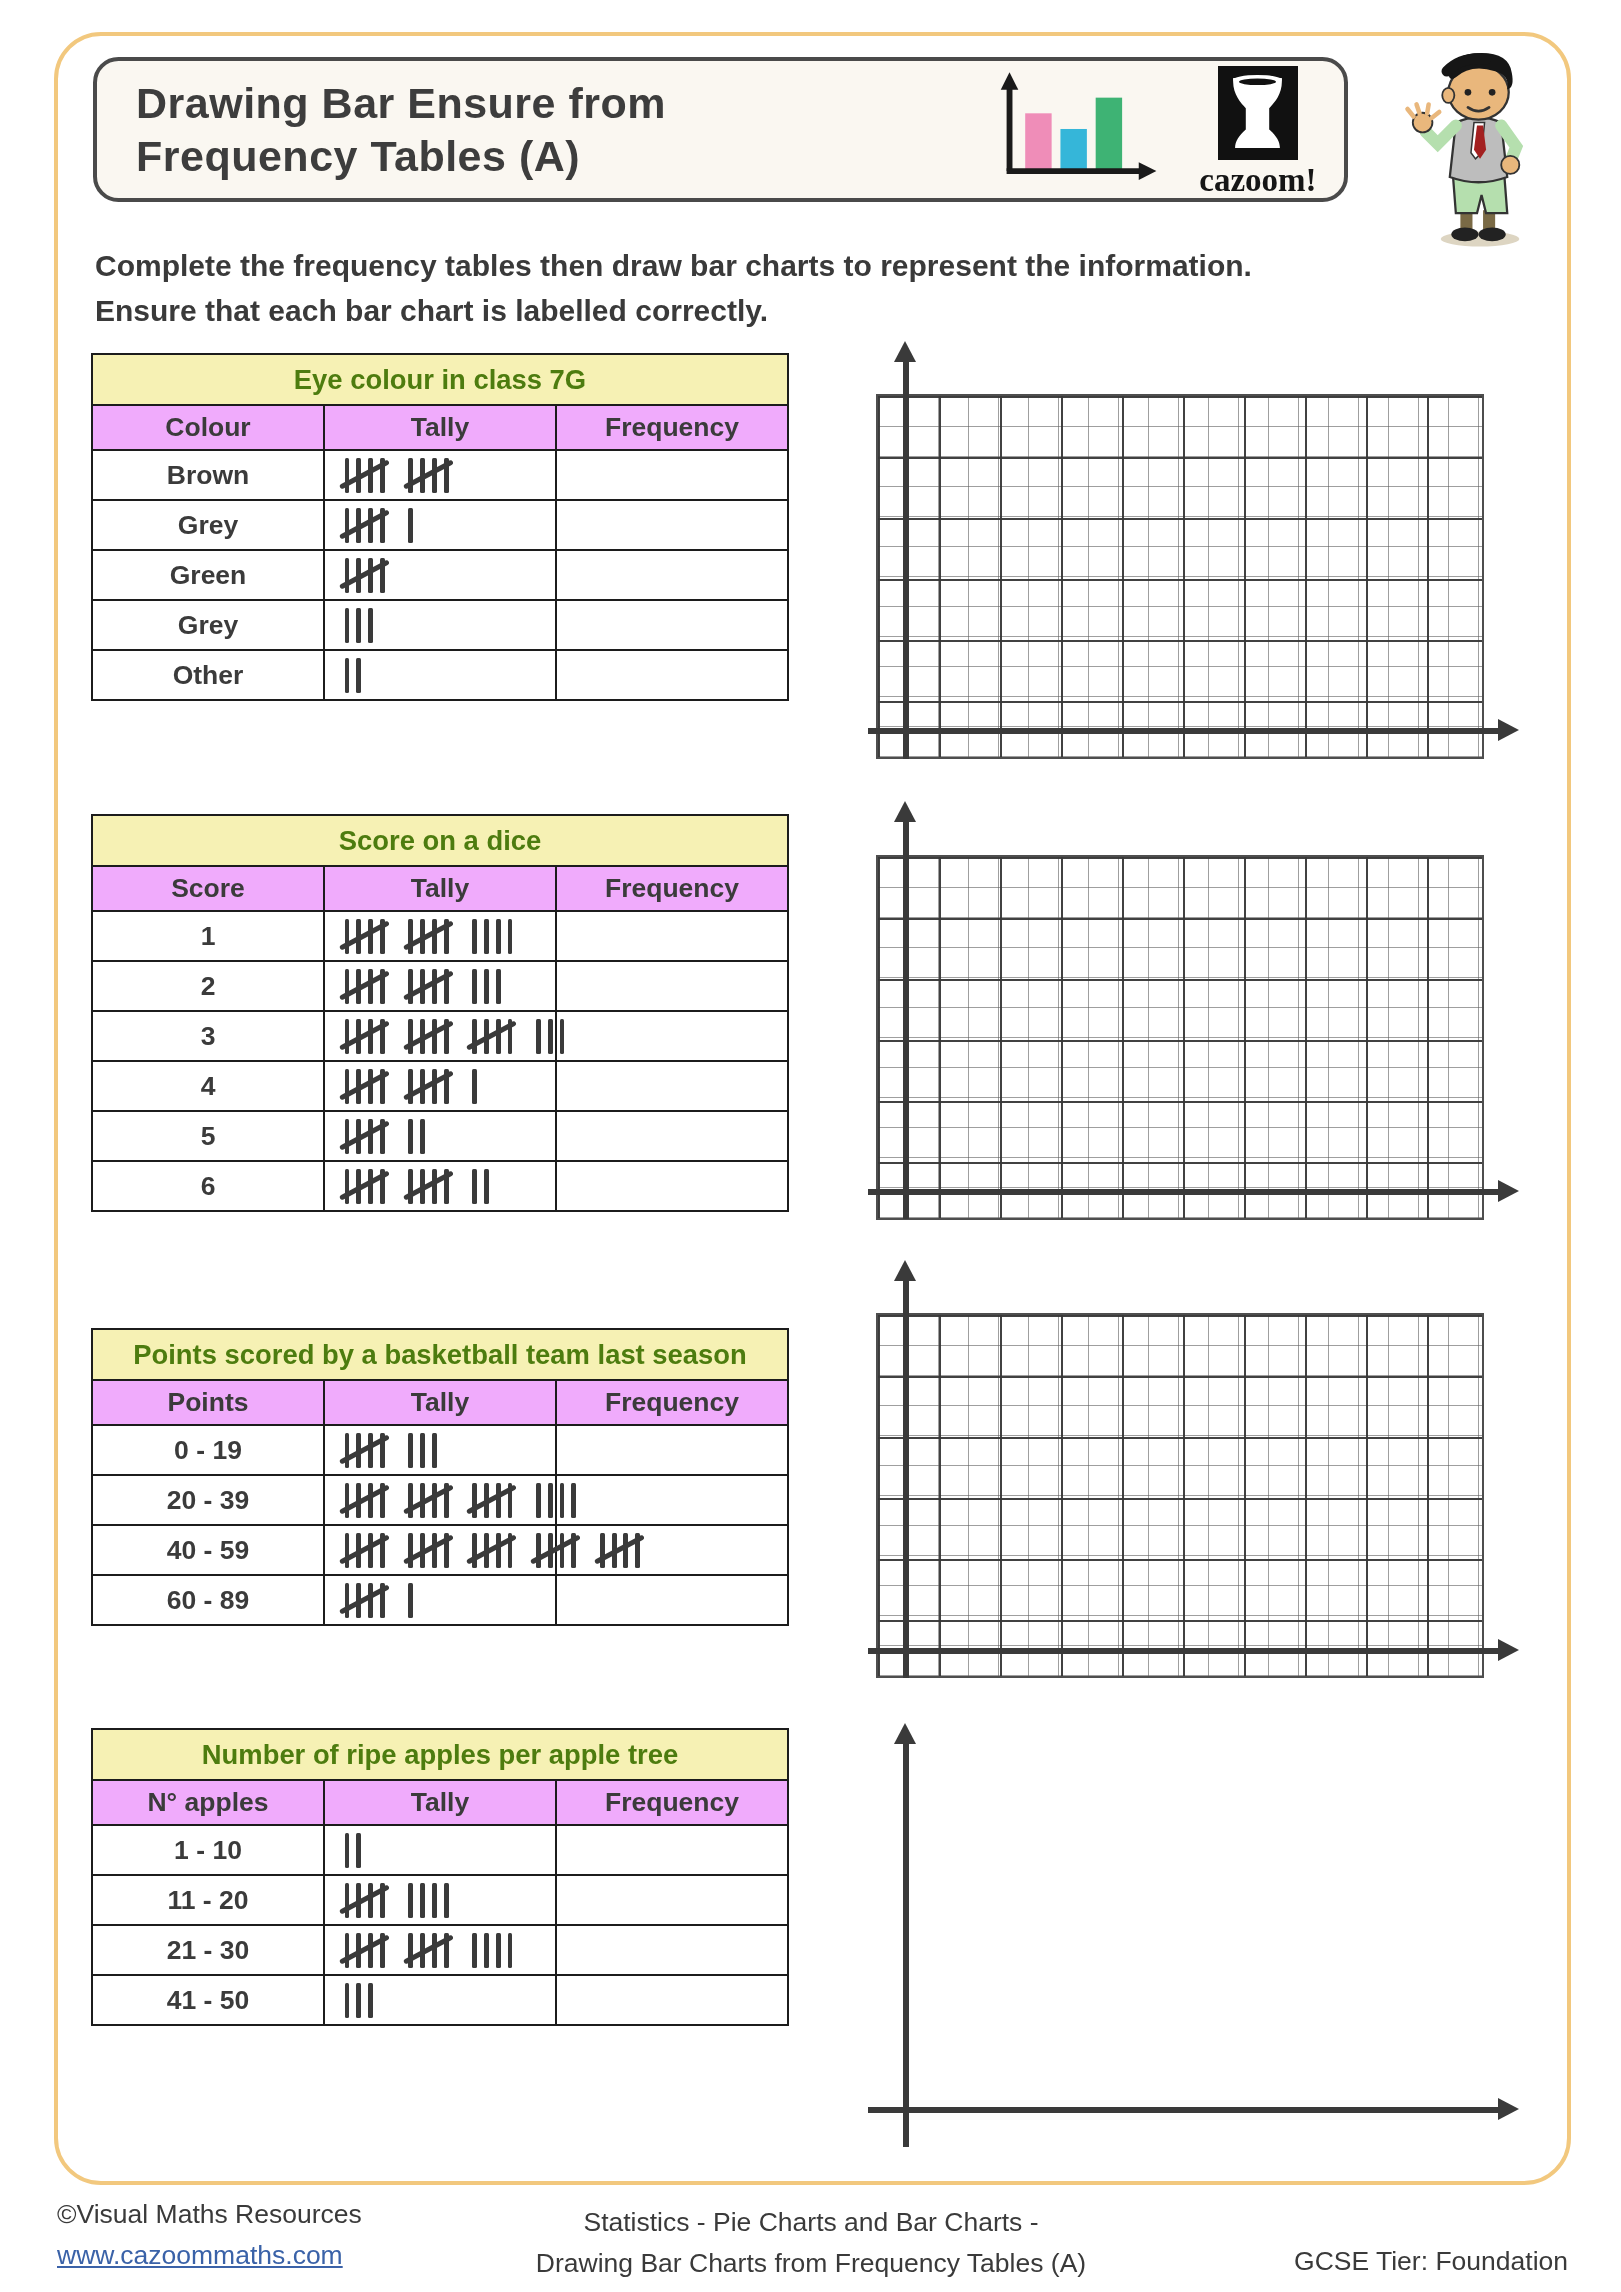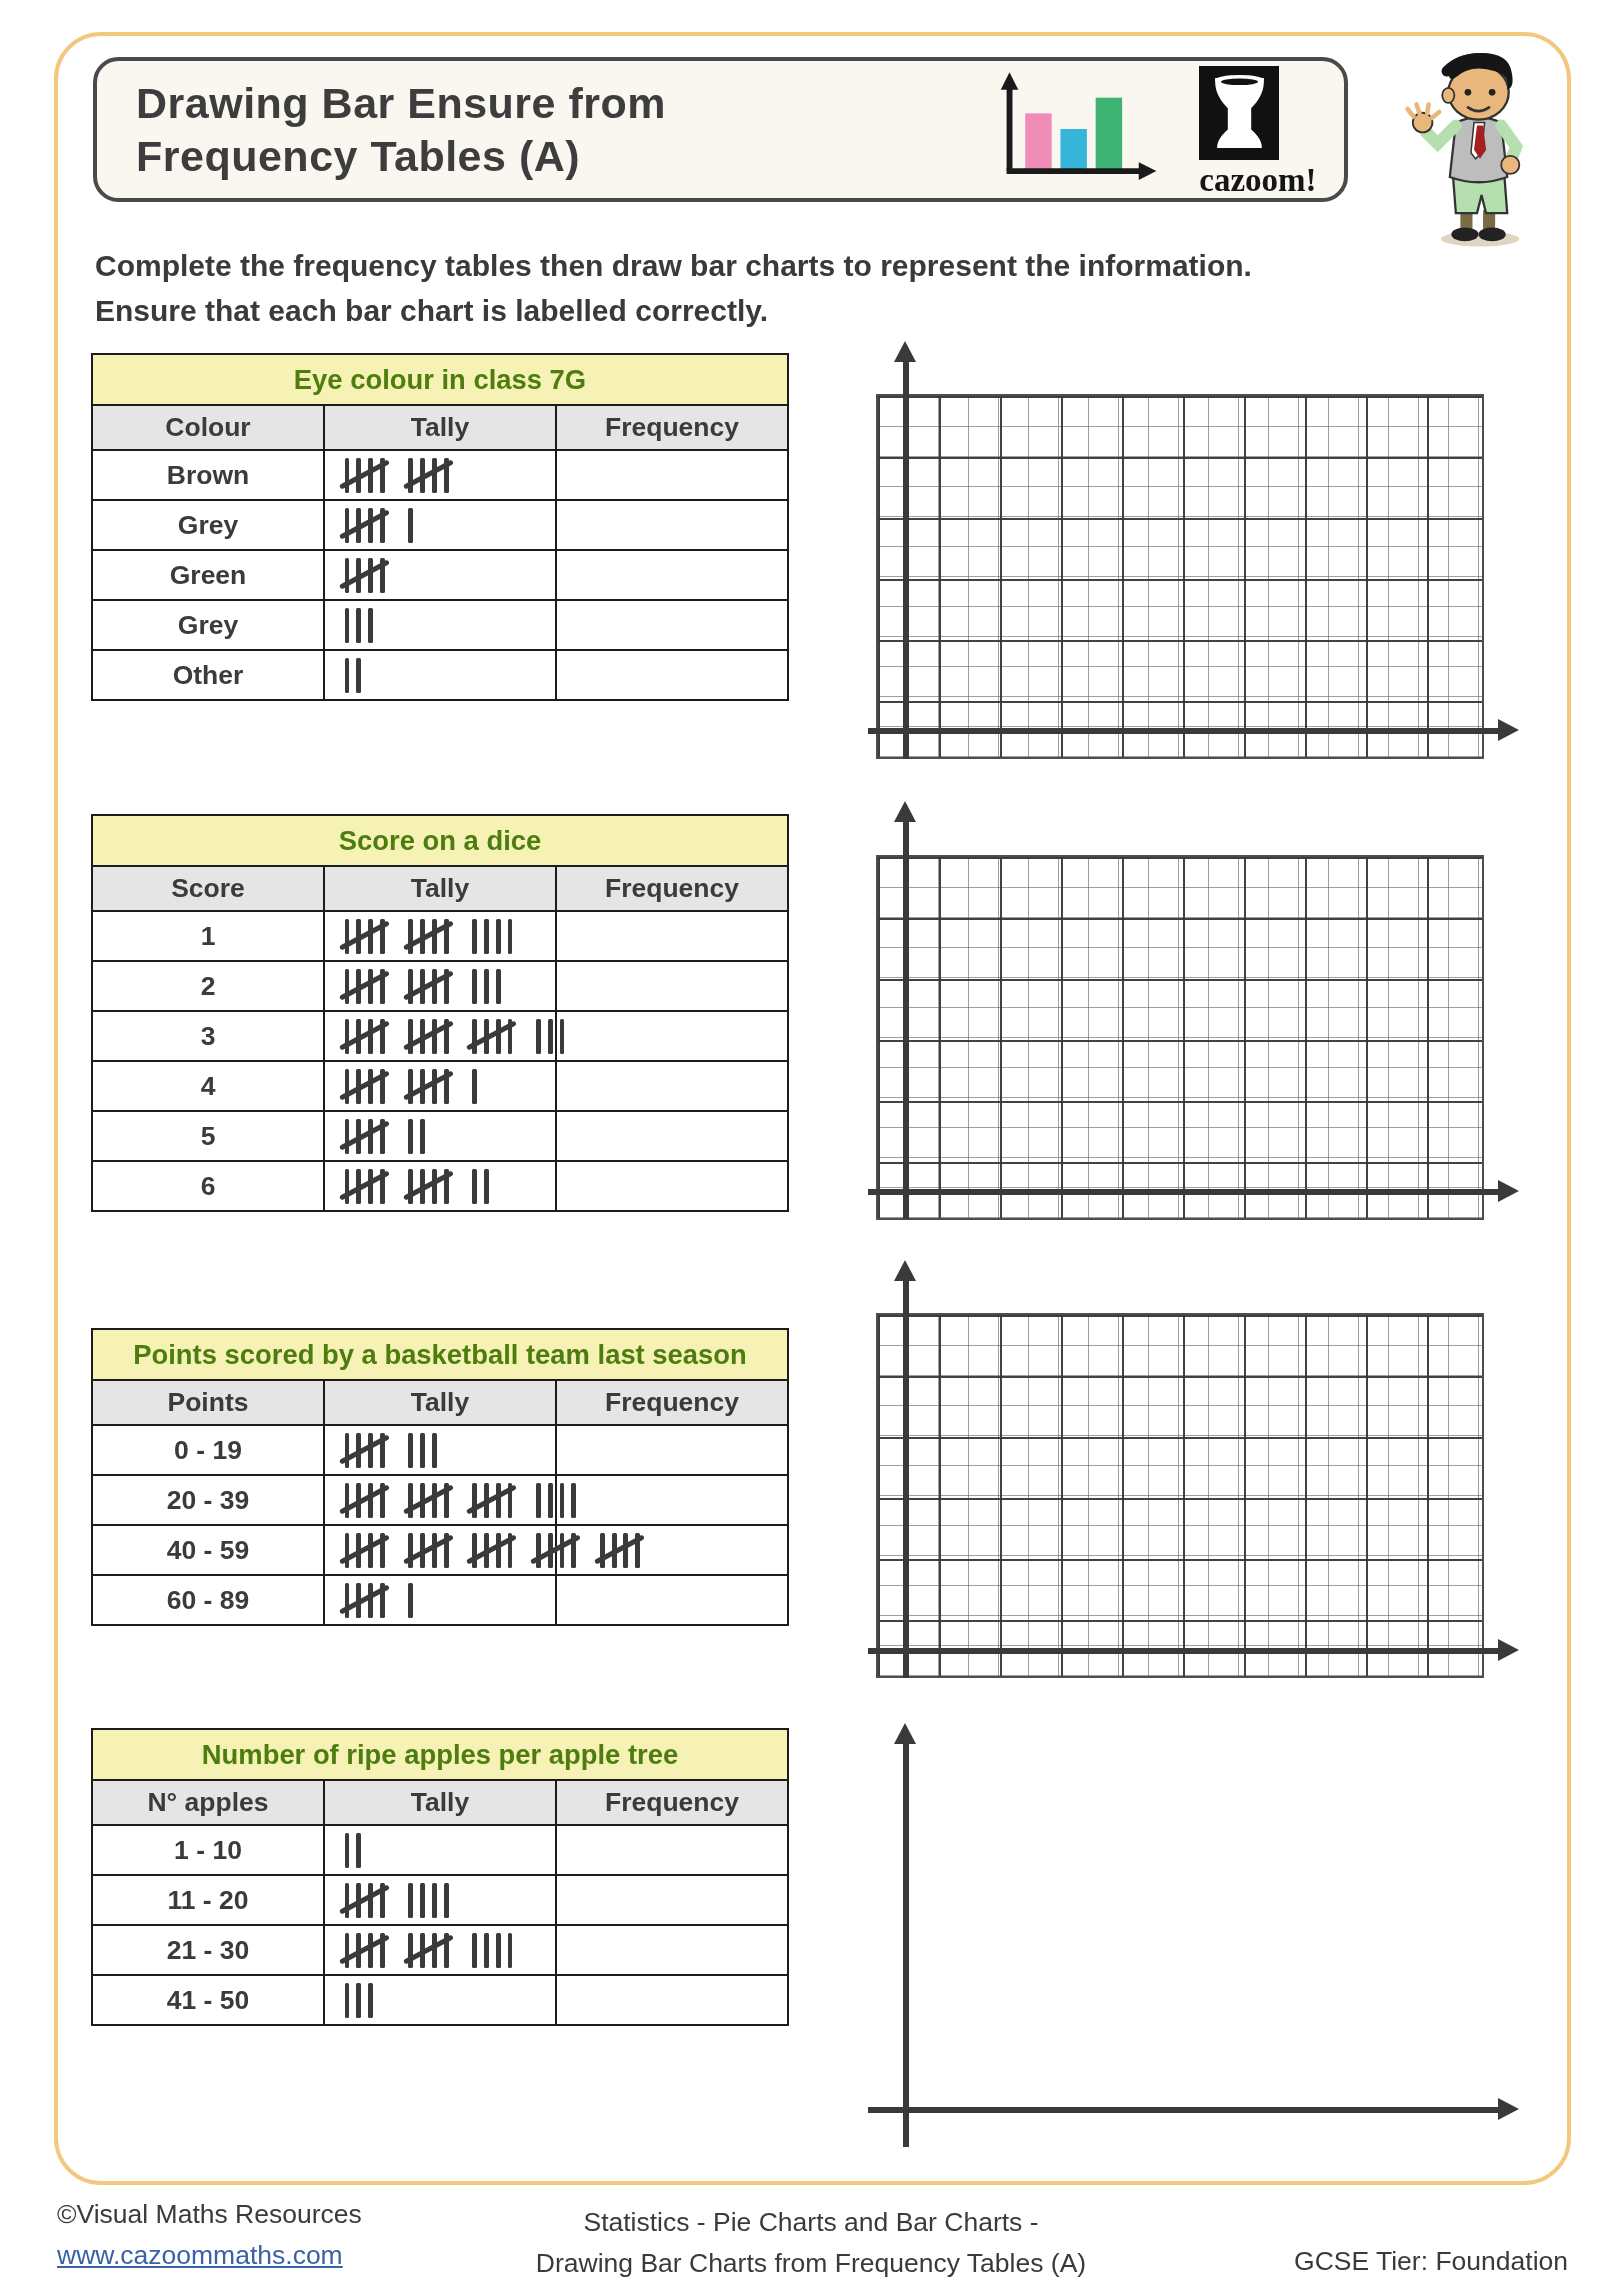--- a/index.html
+++ b/index.html
@@ -6,33 +6,33 @@
   .page{position:relative;width:1621px;height:2293px;background:#fff;
         font-family:"Liberation Sans",sans-serif;color:#3b3b3b;overflow:hidden;}
   .frame{position:absolute;left:54px;top:32px;width:1509px;height:2145px;
          border:4.9px solid #f2c87e;border-radius:47px;}
   
   .header-box{position:absolute;left:93px;top:57px;width:1255px;height:145px;
     background:#faf7f1;border:4.9px solid #4a4a4a;border-radius:25.5px;box-sizing:border-box;
     display:flex;align-items:center;}
   .title{margin-left:39px;font-size:43px;font-weight:bold;line-height:1.22;color:#3d3d3d;letter-spacing:0.5px;}
   .header-right{position:absolute;right:27.4px;top:0;height:100%;display:flex;align-items:center;gap:25.5px;}
-  .logo-wrap{display:flex;flex-direction:column;margin-top:5.9px;}
+  .logo-wrap{display:flex;flex-direction:column;align-items:center;margin-top:5.9px;}
   .logo-box{width:80px;height:94px;background:#111;display:flex;align-items:center;justify-content:center;}
   .logo-text{font-family:"Liberation Serif",serif;font-weight:bold;font-size:33px;color:#161616;margin-top:2px;}
   .boy{position:absolute;left:1392px;top:47px;}
   
   .instructions{position:absolute;left:95px;top:243px;width:1392px;
     font-size:30px;font-weight:bold;line-height:1.5;color:#3a3a3a;}
   
   table.ftable{position:absolute;left:91px;width:698px;border-collapse:collapse;
     table-layout:fixed;background:#fff;}
   table.ftable td,table.ftable th{border:2.5px solid #1c1c1c;box-sizing:border-box;}
   .title-row th{background:#f6f1b4;font-size:27.4px;font-weight:bold;height:51px;color:#4d7c0f;}
-  .head-row th{background:#e5e5e5;font-size:26.5px;font-weight:bold;height:45px;color:#3b3b3b;}
+  .head-row th{background:#f0abfc;font-size:26.5px;font-weight:bold;height:45px;color:#3b3b3b;}
   td.row-label{width:174px;text-align:center;font-size:26.5px;font-weight:bold;height:50px;color:#3b3b3b;}
   td.tally-cell{width:300px;padding-left:19.6px;}
   td.freq-cell{width:223px;}
   
   .tally{display:flex;align-items:center;gap:16.7px;height:100%;}
   .tgroup{position:relative;display:inline-block;height:35px;white-space:nowrap;}
   .tbar{display:inline-block;width:4.9px;height:35px;background:#3a3a3a;margin-right:6.9px;border-radius:1.5px;}
   .tbar:last-child{margin-right:0;}
   .tslash{position:absolute;left:-7.8px;top:14.7px;width:55px;height:5.4px;background:#3a3a3a;
     border-radius:2.9px;transform:rotate(-28deg);}

